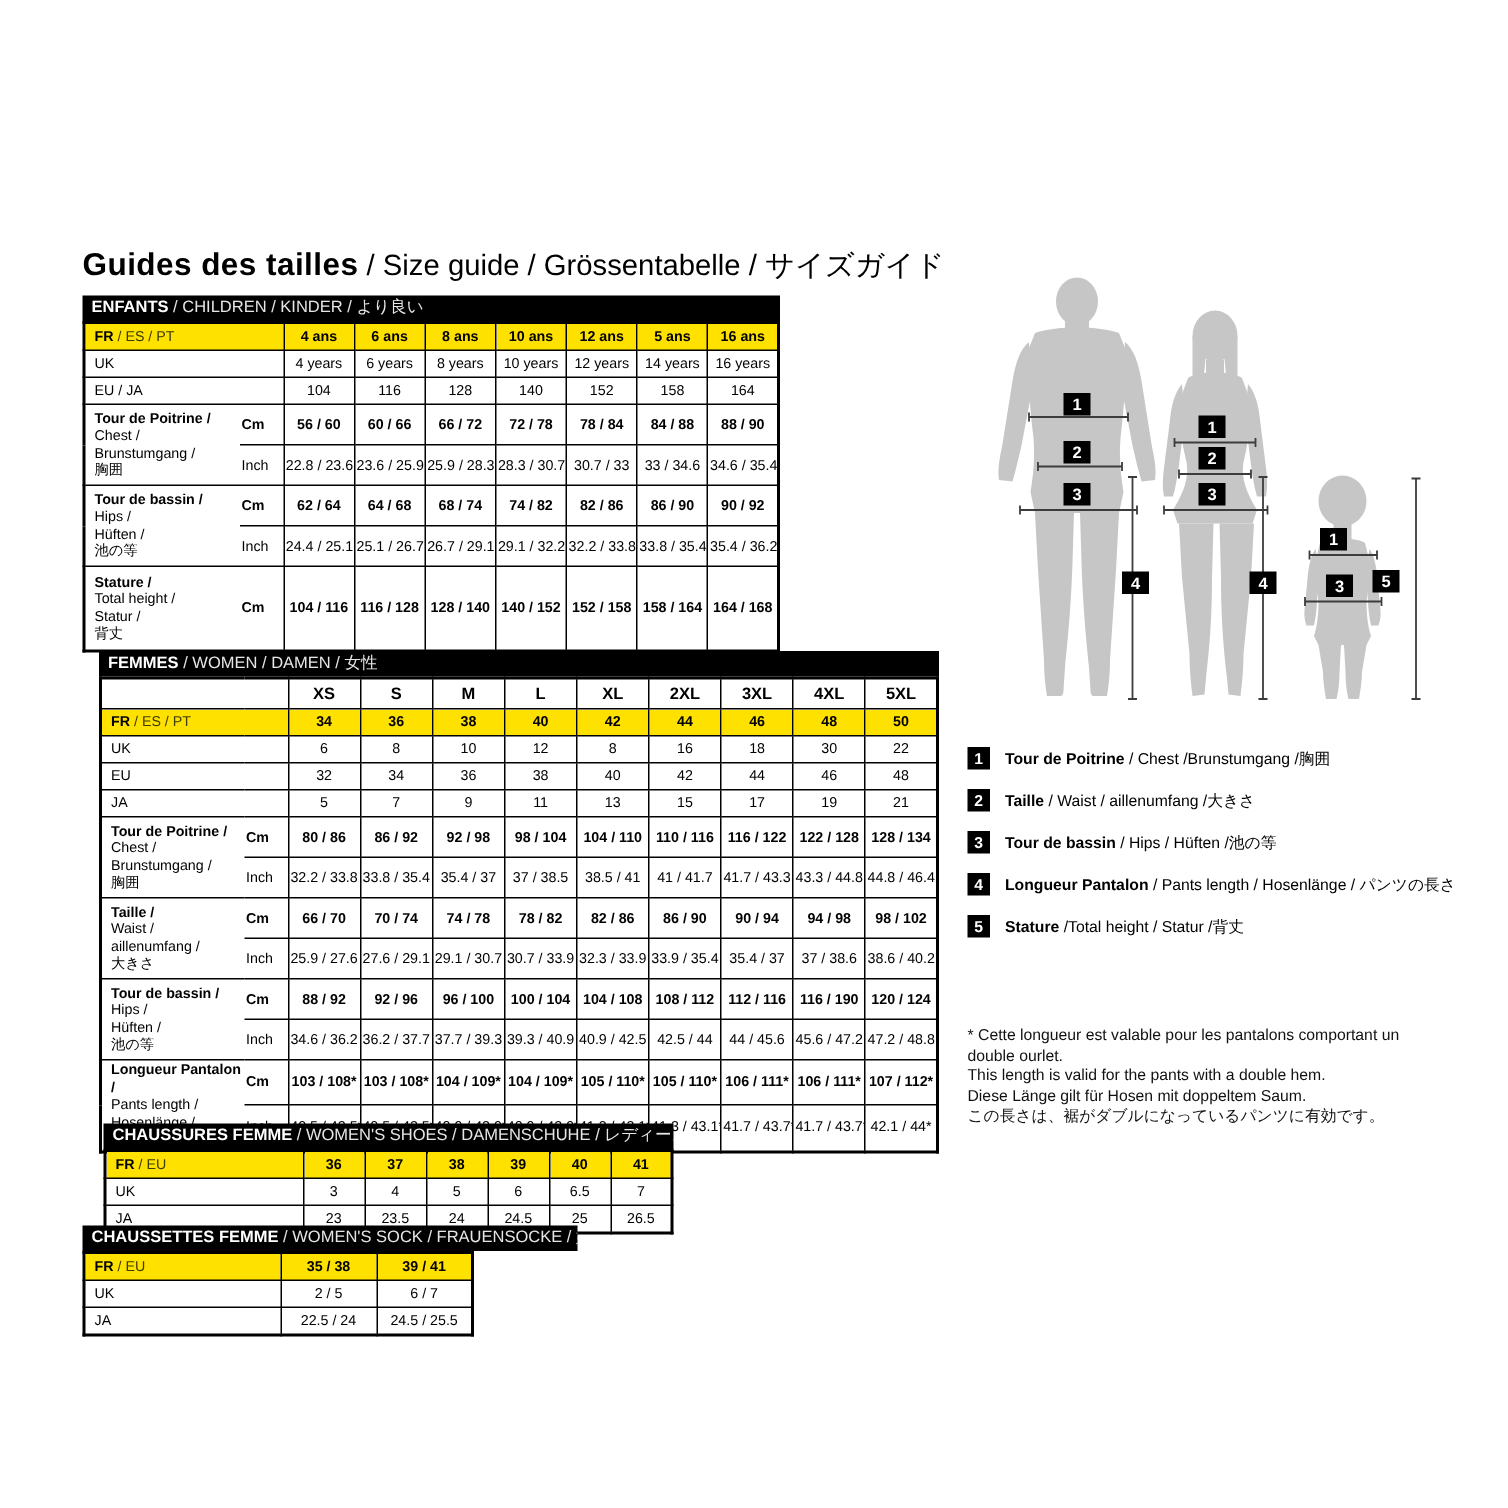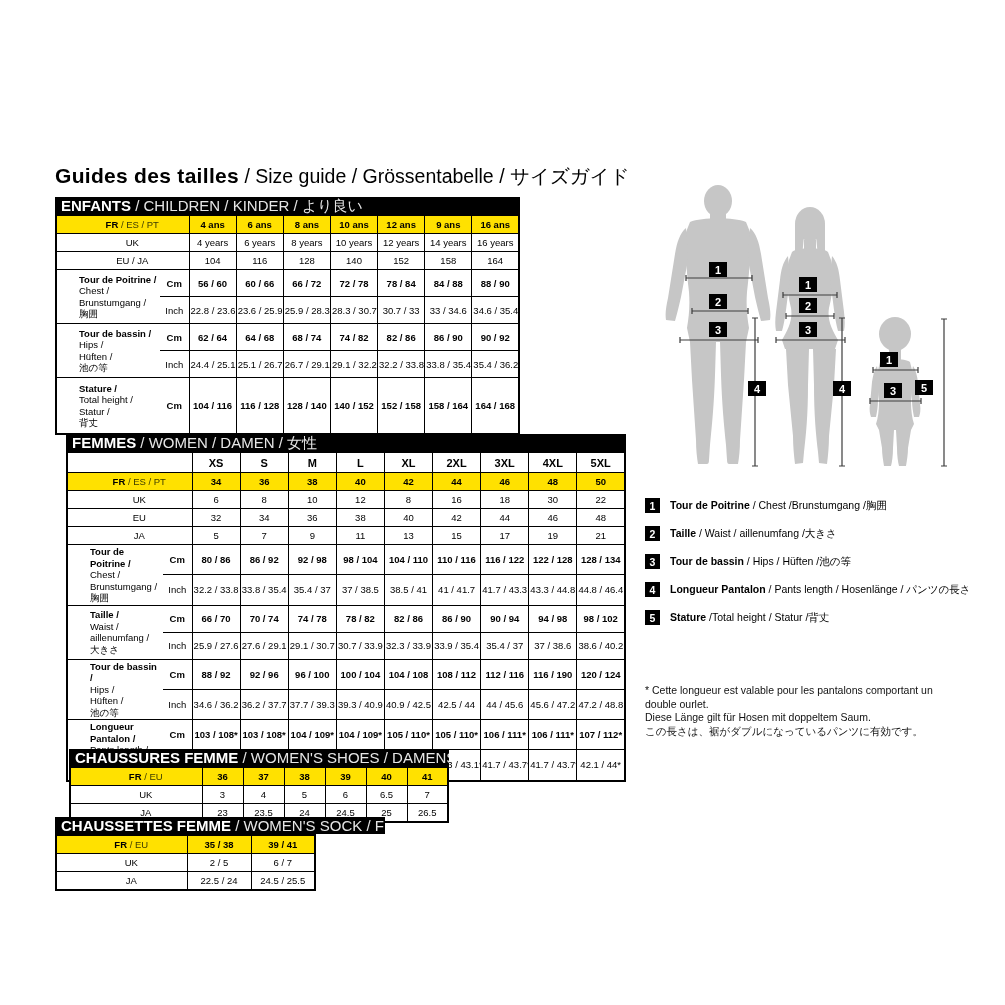--- a/index.html
+++ b/index.html
@@ -8,37 +8,37 @@
     font-family:"Liberation Sans", sans-serif;color:#000;overflow:hidden;
     --accent:#FFE100; --hdr:#000000; --sil:#C6C6C6;
   }
   .b{font-weight:bold}
   .block{position:absolute}
   .title{position:absolute;left:55px;top:163px;font-size:19.5px;white-space:nowrap}
   .title .b{font-size:21px;letter-spacing:.3px}
 
   .tbl-header{
     background:var(--hdr);color:#fff;height:17px;line-height:17px;
-    font-size:15px;padding:0 6px;white-space:nowrap;overflow:hidden;
+    font-size:11px;padding:0 6px;white-space:nowrap;overflow:hidden;
   }
   .tbl-header .rest{color:#e6e6e6;font-weight:normal}
 
   table{border-collapse:collapse;table-layout:fixed;width:100%;border:2px solid #000}
   td{
     border:1px solid #000;font-size:9.5px;text-align:center;vertical-align:middle;
     padding:1px 1px;height:15px;overflow:hidden;white-space:nowrap;
   }
   tr.yellow td{background:var(--accent)}
   tr.yellow .dim{color:#3d3d00;font-weight:normal}
-  td.lbl{text-align:center;padding-left:20px}
+  td.lbl{text-align:left;padding-left:6px}
   td.mlabel{
-    text-align:left;padding-left:22px;border-right:none;
+    text-align:left;padding-left:6px;border-right:none;
     line-height:11.5px;font-size:9.5px;white-space:normal;vertical-align:middle;
   }
-  td.unit{border-left:none;font-size:9.5px;text-align:center}
+  td.unit{border-left:none;font-size:9.5px;text-align:left}
   tr.mrow td{height:24px}
   tr.tall td{height:53px}
   tr.sizes td{font-size:11px;height:17px}
   td.size{font-weight:bold}
 
   .legend-item{display:flex;align-items:center;margin-bottom:13px;white-space:nowrap}
   .lnum{
     display:inline-flex;align-items:center;justify-content:center;
     width:15px;height:15px;background:#000;color:#fff;font-weight:bold;
     font-size:10.5px;margin-right:10px;flex:0 0 auto;
@@ -65,21 +65,21 @@
         <col style="width:29px">
       </colgroup>
     <tbody>
       <tr class="yellow">
         <td class="lbl" colspan="2"><span class="b">FR</span><span class="dim"> / ES / PT</span></td>
       <td class="b">4 ans</td>
           <td class="b">6 ans</td>
           <td class="b">8 ans</td>
           <td class="b">10 ans</td>
           <td class="b">12 ans</td>
-          <td class="b">9 ans</td>
+          <td class="b">5 ans</td>
           <td class="b">16 ans</td>
         </tr>
       <tr>
         <td class="lbl" colspan="2">UK</td>
       <td>4 years</td>
           <td>6 years</td>
           <td>8 years</td>
           <td>10 years</td>
           <td>12 years</td>
           <td>14 years</td>
@@ -485,15 +485,16 @@
   </div>
   <div class="legend-item">
     <span class="lnum">5</span>
     <span class="ltext"><span class="b">Stature</span><span> /Total height  / Statur /背丈</span></span>
   </div>
 </div>
 
 <div class="block footnote" style="left:645px;top:684px;width:330px">
   <div>* Cette longueur est valable pour les pantalons comportant un</div>
   <div>double ourlet.</div>
+  <div>This length is valid for the pants with a double hem.</div>
   <div>Diese Länge gilt für Hosen mit doppeltem Saum.</div>
   <div>この長さは、裾がダブルになっているパンツに有効です。</div>
 </div>
 
 </body></html>

